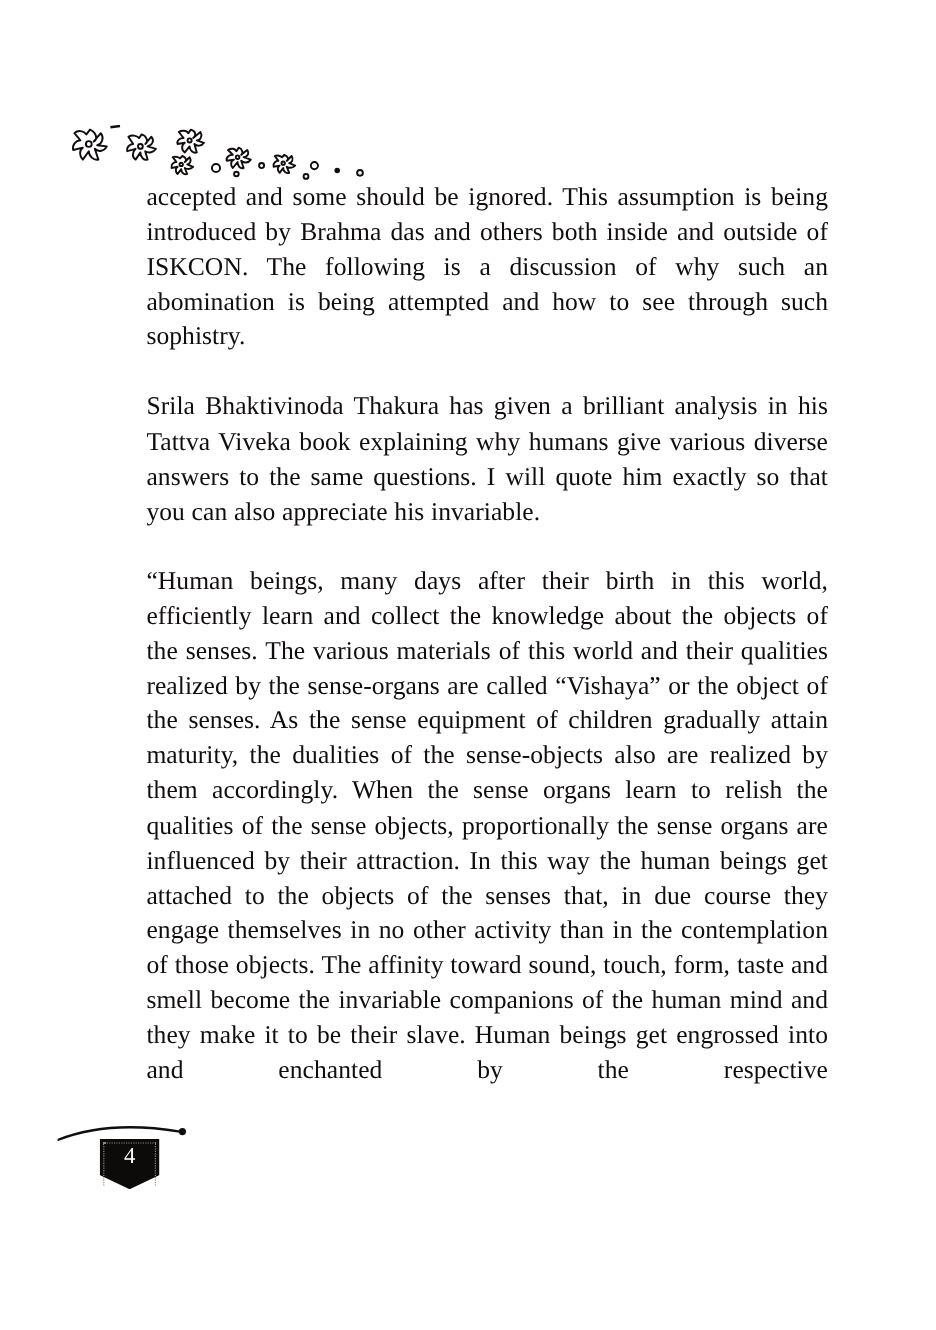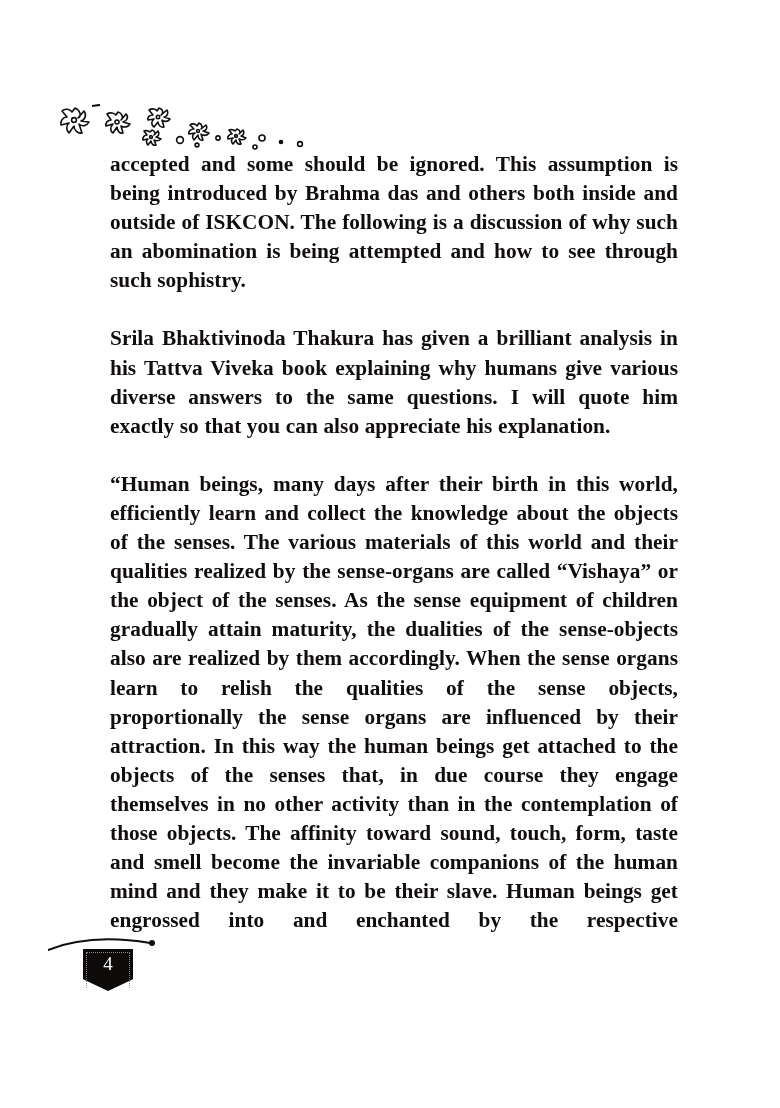--- a/index.html
+++ b/index.html
@@ -21,24 +21,23 @@
     position: absolute;
     left: 55px;
     top: 104px;
     width: 260px;
     height: 52px;
   }
 
   
   .content {
     position: absolute;
-    left: 110px;
+    left: 122px;
     top: 150px;
     width: 568px;
-    font-weight: bold;
   }
   .para {
     margin: 0 0 29px 0;
     font-size: 21.3px;
     line-height: 29.1px;
     color: #100d0c;
     text-align: justify;
     text-justify: inter-word;
     -webkit-hyphens: none;
     hyphens: none;
@@ -151,21 +150,21 @@
         <circle cx="245" cy="40" r="2.4"></circle>
       </g>
       <g fill="#100d0c" stroke="none">
         <circle cx="226" cy="38" r="2.3"></circle>
       </g>
     </svg>
   </div>
 
   <div class="content">
     <p class="para">accepted and some should be ignored. This assumption is being introduced by Brahma das and others both inside and outside of ISKCON. The following is a discussion of why such an abomination is being attempted and how to see through such sophistry.</p>
-    <p class="para">Srila Bhaktivinoda Thakura has given a brilliant analysis in his Tattva Viveka book explaining why humans give various diverse answers to the same questions. I will quote him exactly so that you can also appreciate his explanation.</p>
+    <p class="para">Srila Bhaktivinoda Thakura has given a brilliant analysis in his Tattva Viveka book explaining why humans give various diverse answers to the same questions. I will quote him exactly so that you can also appreciate his invariable.</p>
     <p class="para para-continued">“Human beings, many days after their birth in this world, efficiently learn and collect the knowledge about the objects of the senses. The various materials of this world and their qualities realized by the sense-organs are called “Vishaya” or the object of the senses. As the sense equipment of children gradually attain maturity, the dualities of the sense-objects also are realized by them accordingly. When the sense organs learn to relish the qualities of the sense objects, proportionally the sense organs are influenced by their attraction. In this way the human beings get attached to the objects of the senses that, in due course they engage themselves in no other activity than in the contemplation of those objects. The affinity toward sound, touch, form, taste and smell become the invariable companions of the human mind and they make it to be their slave. Human beings get engrossed into and enchanted by the respective</p>
   </div>
 
   <div class="folio">
     <svg class="folio-string" viewBox="0 0 130 30" width="130" height="30">
       <path d="M0,20 C25,10 60,6 102,13" fill="none" stroke="#100d0c" stroke-width="2" stroke-linecap="round"></path>
       <circle cx="104" cy="13" r="3" fill="#100d0c"></circle>
     </svg>
     <div class="folio-flag"></div>
     <div class="folio-inner"></div>

